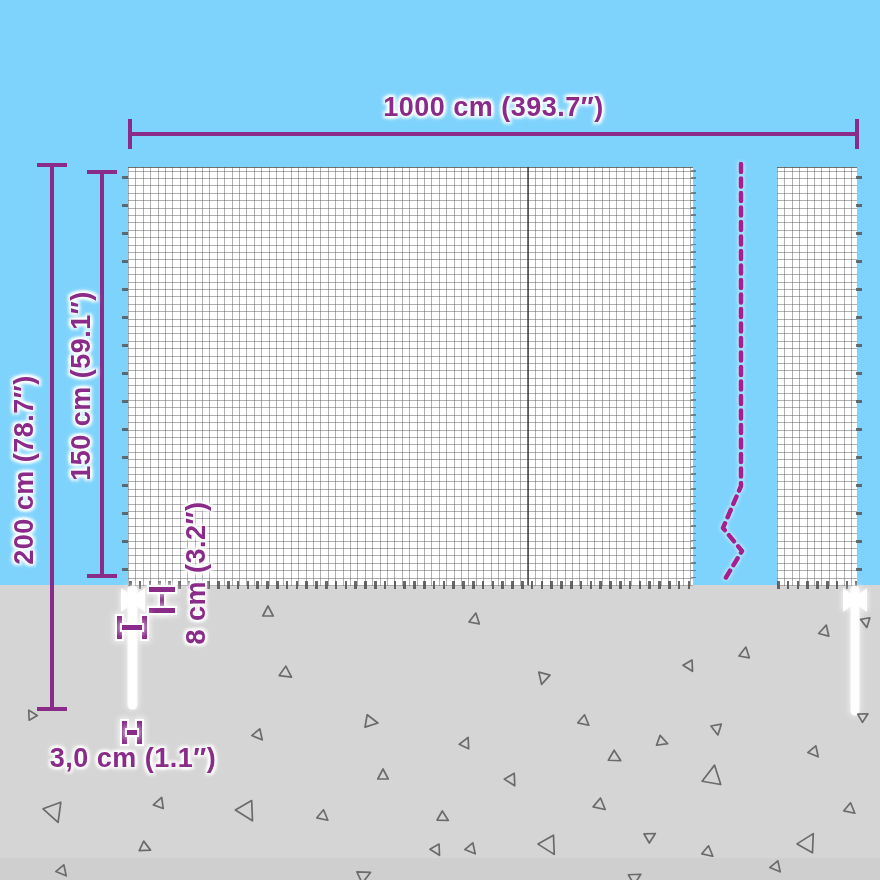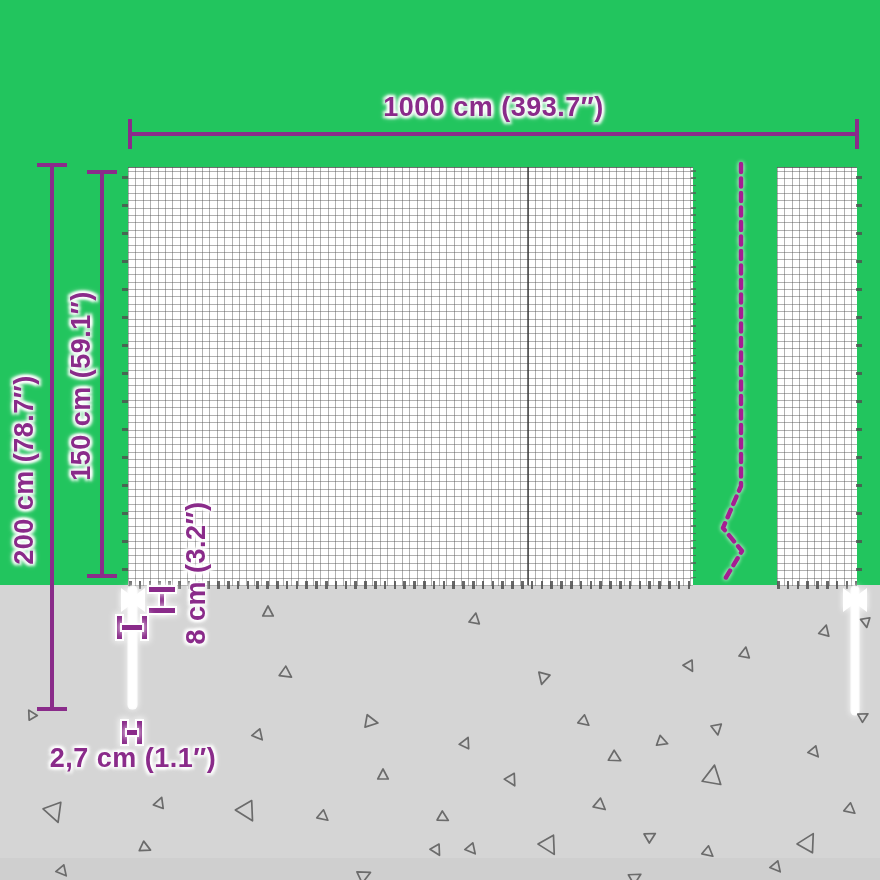--- a/index.html
+++ b/index.html
@@ -1,18 +1,18 @@
 <!DOCTYPE html>
 <html><head>
 <meta charset="utf-8">
 <style>
   html,body{margin:0;padding:0;background:#fff;}
   #stage{
     position:relative;width:880px;height:880px;overflow:hidden;
-    background:#22c55e;
+    background:#7dd3fc;
     font-family:"Liberation Sans","DejaVu Sans",sans-serif;
   }
   .abs{position:absolute;}
 
   
   .ground{left:0;top:585px;width:880px;height:295px;background:#d5d5d5;}
   .ground-deep{left:0;top:858px;width:880px;height:22px;background:#cfcfcf;}
 
   
   .mesh{
@@ -169,15 +169,15 @@
   <div class="abs dim halo m8-bar-b"></div>
   <div class="abs lbl rot lbl-8">8 cm (3.2″)</div>
 
   <div class="abs dim halo m82-bar-l"></div>
   <div class="abs dim halo m82-bar-r"></div>
   <div class="abs dim halo m82-line"></div>
 
   <div class="abs dim halo m27-bar-l"></div>
   <div class="abs dim halo m27-bar-r"></div>
   <div class="abs dim halo m27-line"></div>
-  <div class="abs lbl lbl-27">2,7 cm (1.1″)</div>
+  <div class="abs lbl lbl-27">3,0 cm (1.1″)</div>
 
 </div>
 
 </body></html>

